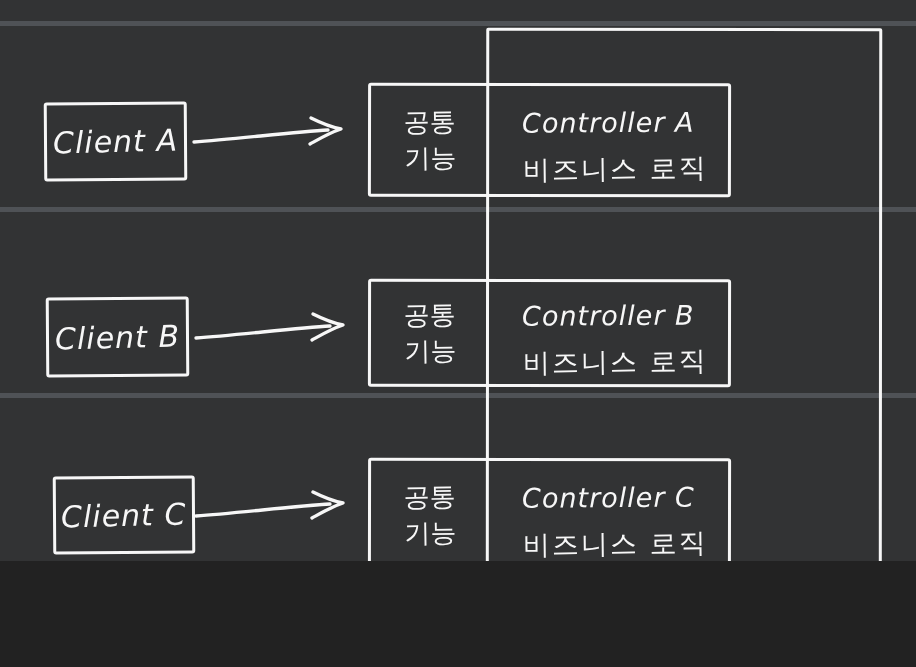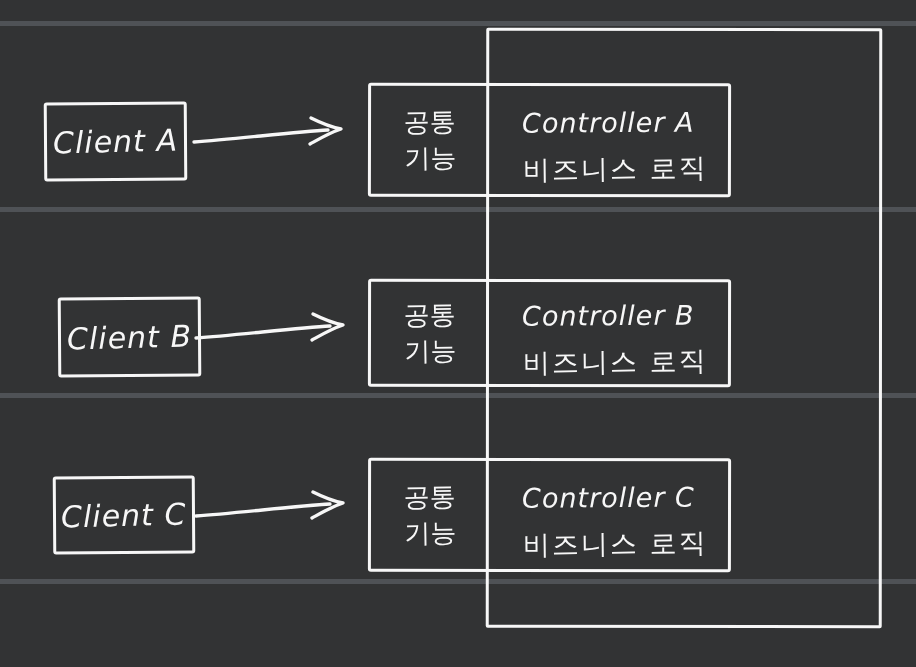--- a/index.html
+++ b/index.html
@@ -1,19 +1,19 @@
 <!DOCTYPE html>
 <html style="--background: #323334; --stripe: #4f5256; --stroke: #f7f7f7;"><head>
 <meta charset="utf-8">
 <style>
   html, body { margin: 0; padding: 0; background: #222; }
   .stage {
     position: relative;
     width: 916px;
-    height: 667px;
+    height: 561px;
     overflow: hidden;
     background: var(--background, #323334);
     font-family: "DejaVu Sans", sans-serif;
     color: var(--stroke, #f7f7f7);
   }
   .stripe {
     position: absolute;
     left: 0;
     width: 100%;
     height: 5px;
@@ -118,21 +118,21 @@
     <div class="common-cell">
       <span class="common-label">공통
 기능</span>
     </div>
     <div class="controller-cell">
       <div class="controller-title">Controller A</div>
       <div class="logic-label">비즈니스 로직</div>
     </div>
   </div>
 
-  <div class="box client-box" style="left:58px;top:297px;width:143px;height:80px">
+  <div class="box client-box" style="left:46px;top:297px;width:143px;height:80px">
     <span class="client-label">Client B</span>
   </div>
   <svg class="arrow" style="left:192px;top:311px" width="162" height="40" viewBox="0 0 162 40">
     <path d="M4,27 C45,24 105,17 138,15"></path>
     <path d="M121,3 C131,8 141,12 151,14 C139,18 129,24 120,29"></path>
   </svg>
   <div class="box module-box" style="left:368px;top:279px;width:363px;height:108px">
     <div class="common-cell">
       <span class="common-label">공통
 기능</span>

